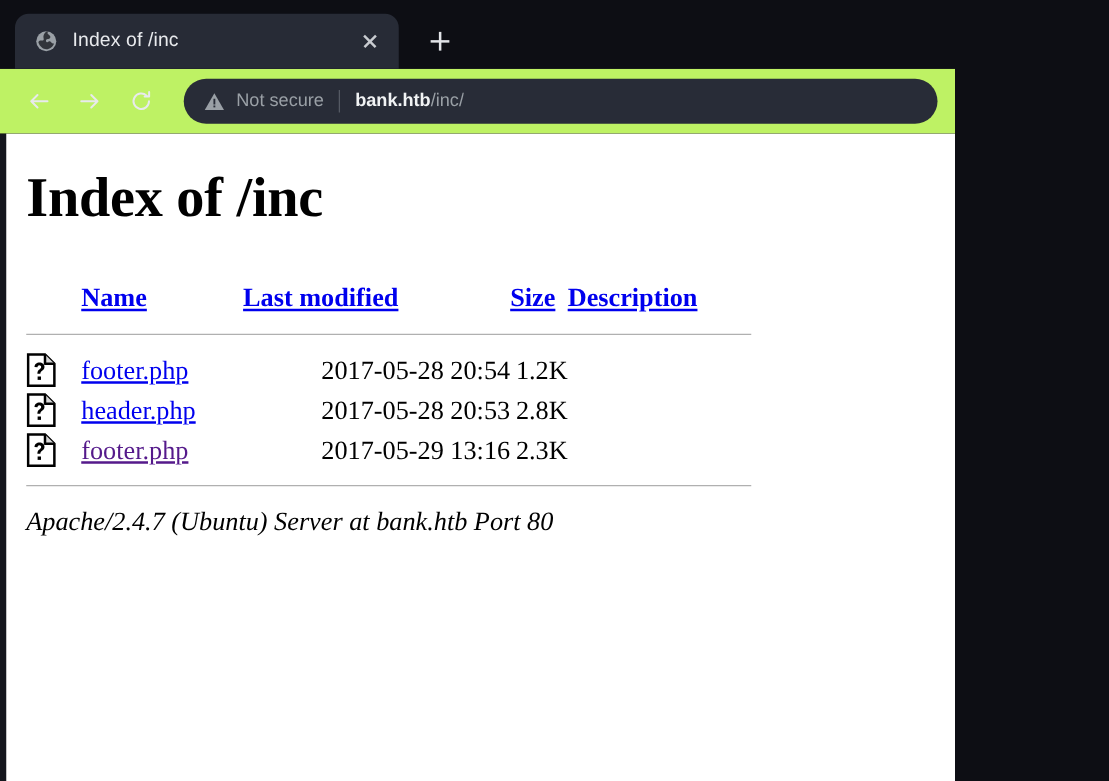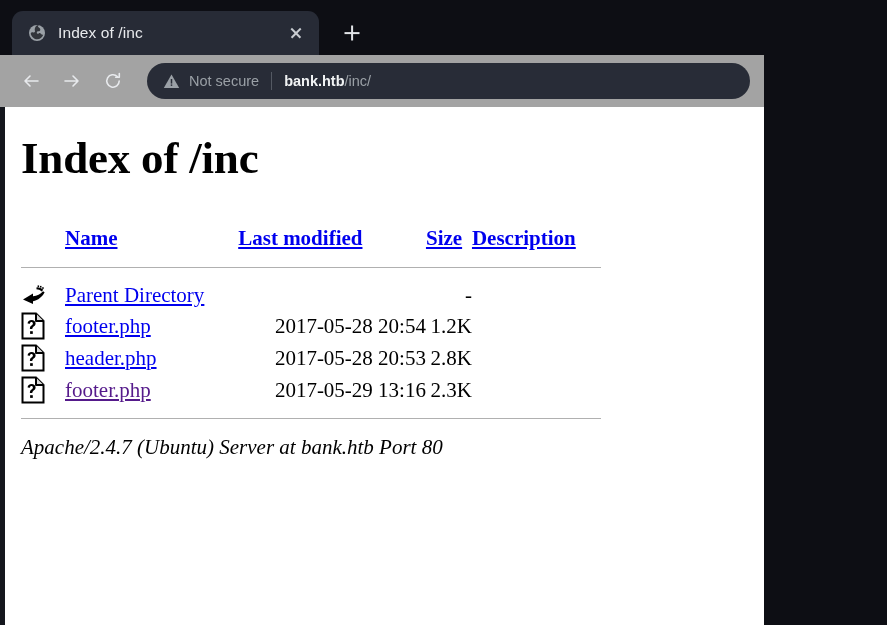--- a/index.html
+++ b/index.html
@@ -104,21 +104,21 @@
     transform: translate(-50%,-50%);
   }
   .newtab::after {
     width: 1.8px; height: 15px;
     transform: translate(-50%,-50%);
   }
 
   
   .toolbar {
     height: 52px;
-    background: #a3a3a3;
+    background: #bef264;
     display: flex;
     align-items: center;
     padding: 0 14px;
     box-sizing: border-box;
   }
   .navbtn {
     width: 34px;
     height: 34px;
     flex: 0 0 34px;
     display: flex;
@@ -342,35 +342,20 @@
               <a href="#" class="hlink">Description</a>
             </th>
           </tr>
           <tr class="rule-row">
             <td colspan="5">
               <hr class="sep">
             </td>
           </tr>
         </thead>
         <tbody id="listing-body">
-            <tr>
-              <td class="c-icon">
-                <svg class="fileicon" width="26" height="26" viewBox="0 0 26 26">
-                  <path d="M2 17.5 12 11.5 12 14.3 C16 13.8 19.5 12.2 22 9.2 L23.6 10.2 C21.3 14.8 17.2 18.2 12 19.3 L12 22 Z" fill="#000"></path>
-                  <path d="M15.6 5.2 C18 5.0 20.6 6.0 22.3 7.8 L20.6 9.6 C19.2 8.1 17.3 7.3 15.4 7.3 Z" fill="#000"></path>
-                  <rect x="16.6" y="3.4" width="1.5" height="1.7" fill="#000"></rect>
-                  <rect x="19.0" y="3.9" width="1.5" height="1.7" fill="#000"></rect>
-                  <rect x="21.2" y="5.2" width="1.5" height="1.7" fill="#000"></rect>
-                </svg>
-              </td>
-              <td class="c-name"><a href="#" class="flink">Parent Directory</a></td>
-              <td class="c-mod"></td>
-              <td class="c-size">-</td>
-              <td class="c-desc"></td>
-            </tr>
             <tr>
               <td class="c-icon">
                 <svg class="fileicon" width="24" height="28" viewBox="0 0 24 28">
                   <path d="M1.5 1.5 H15 L22.5 9 V26.5 H1.5 Z" fill="#ffffff" stroke="#000000" stroke-width="2"></path>
                   <path d="M15 1.5 V9 H22.5" fill="#d9d9d9" stroke="#000000" stroke-width="2" stroke-linejoin="round"></path>
                   <path d="M6.6 11.6 c0-2.2 1.8-3.6 4.0-3.6 c2.2 0 4.0 1.4 4.0 3.5 c0 2.0-1.6 2.7-2.4 3.4 c-.7.6-.9 1.2-.9 2.1 h-2.4 c0-1.6.3-2.4 1.3-3.2 c.8-.7 1.7-1.1 1.7-2.2 c0-.9-.6-1.5-1.4-1.5 c-.9 0-1.5.7-1.5 1.7 z" fill="#000"></path>
                   <rect x="9.1" y="19.2" width="2.7" height="2.7" fill="#000"></rect>
                 </svg>
               </td>
               <td class="c-name"><a href="#" class="flink">footer.php</a></td>

